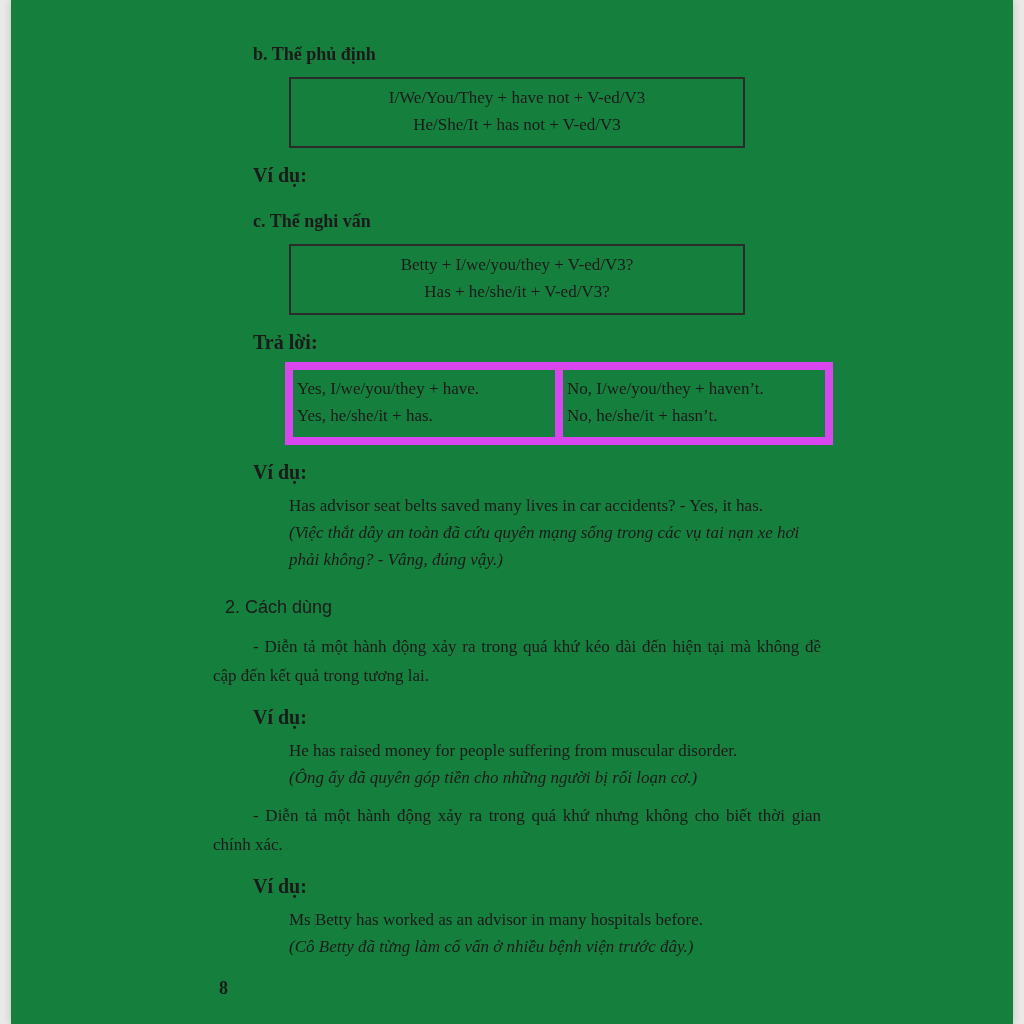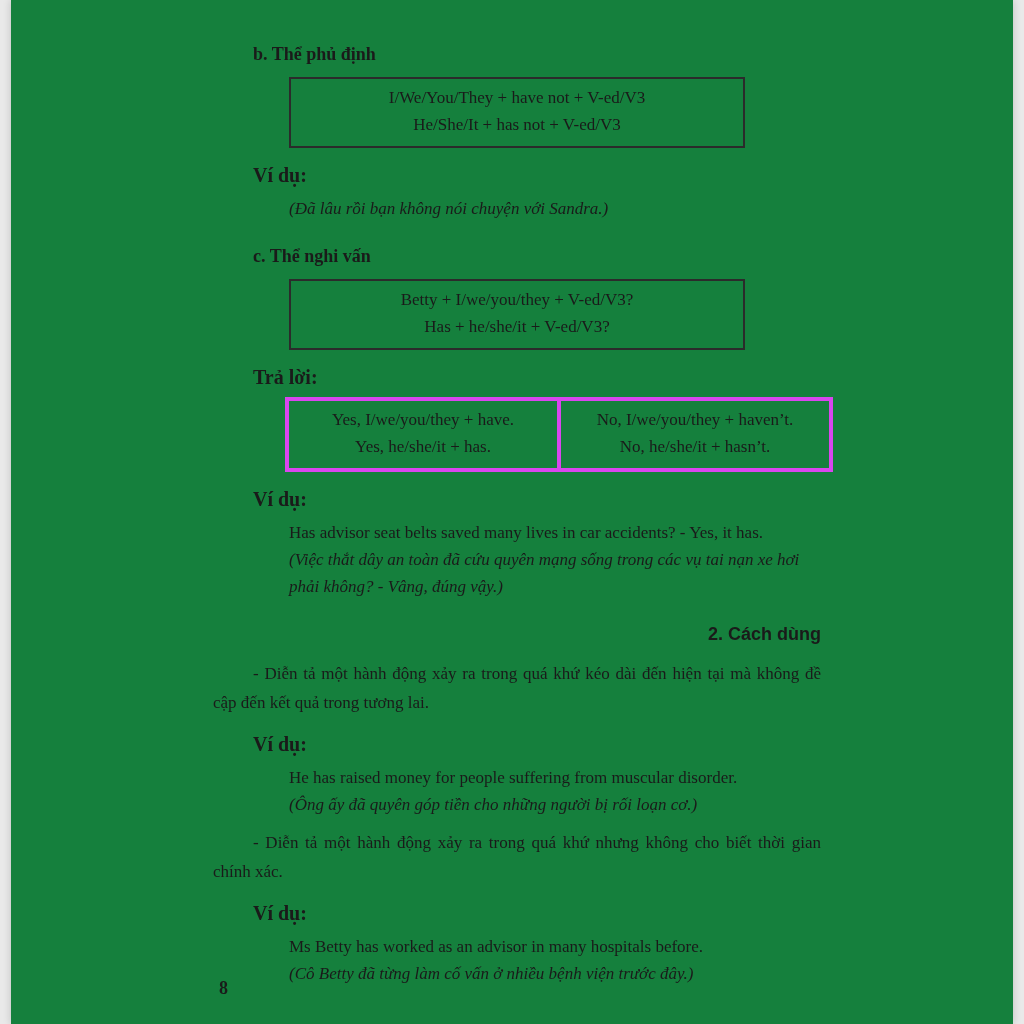--- a/index.html
+++ b/index.html
@@ -44,31 +44,29 @@
   .example { margin: 0 0 10px 76px; }
   .example .en { line-height: 27px; }
   .example .vi { font-style: italic; line-height: 27px; }
   .answer-table {
     border-collapse: collapse;
     margin: 6px 0 10px 72px;
     width: 548px;
     table-layout: fixed;
   }
   .answer-table td {
-    border: 4px solid #d946ef;
-    text-align: center;
+    border: 8px solid #d946ef;
     padding: 5px 4px 8px 4px;
   }
   .answer-table .cell-line { line-height: 27px; }
   .h-sans {
     font-family: "Liberation Sans", "DejaVu Sans", sans-serif;
     font-size: 18px;
-    font-weight: bold;
+    font-weight: normal;
     margin: 24px 0 14px 12px;
-    text-align: right;
   }
   .body-para {
     text-indent: 40px;
     text-align: justify;
     line-height: 29px;
     margin: 0 0 12px 0;
   }
   .page-number {
     position: absolute;
     left: 208px;
@@ -85,21 +83,20 @@
 
     <h3 class="h-serif">b. Thể phủ định</h3>
 
     <div class="formula-box">
       <div class="formula-line">I/We/You/They + have not + V-ed/V3</div>
       <div class="formula-line">He/She/It + has not + V-ed/V3</div>
     </div>
 
     <p class="label">Ví dụ:</p>
     <div class="example">
-      <p class="vi">(Đã lâu rồi bạn không nói chuyện với Sandra.)</p>
     </div>
 
     <h3 class="h-serif mt-lg">c. Thể nghi vấn</h3>
 
     <div class="formula-box">
       <div class="formula-line">Betty + I/we/you/they + V-ed/V3?</div>
       <div class="formula-line">Has + he/she/it + V-ed/V3?</div>
     </div>
 
     <p class="label">Trả lời:</p>

